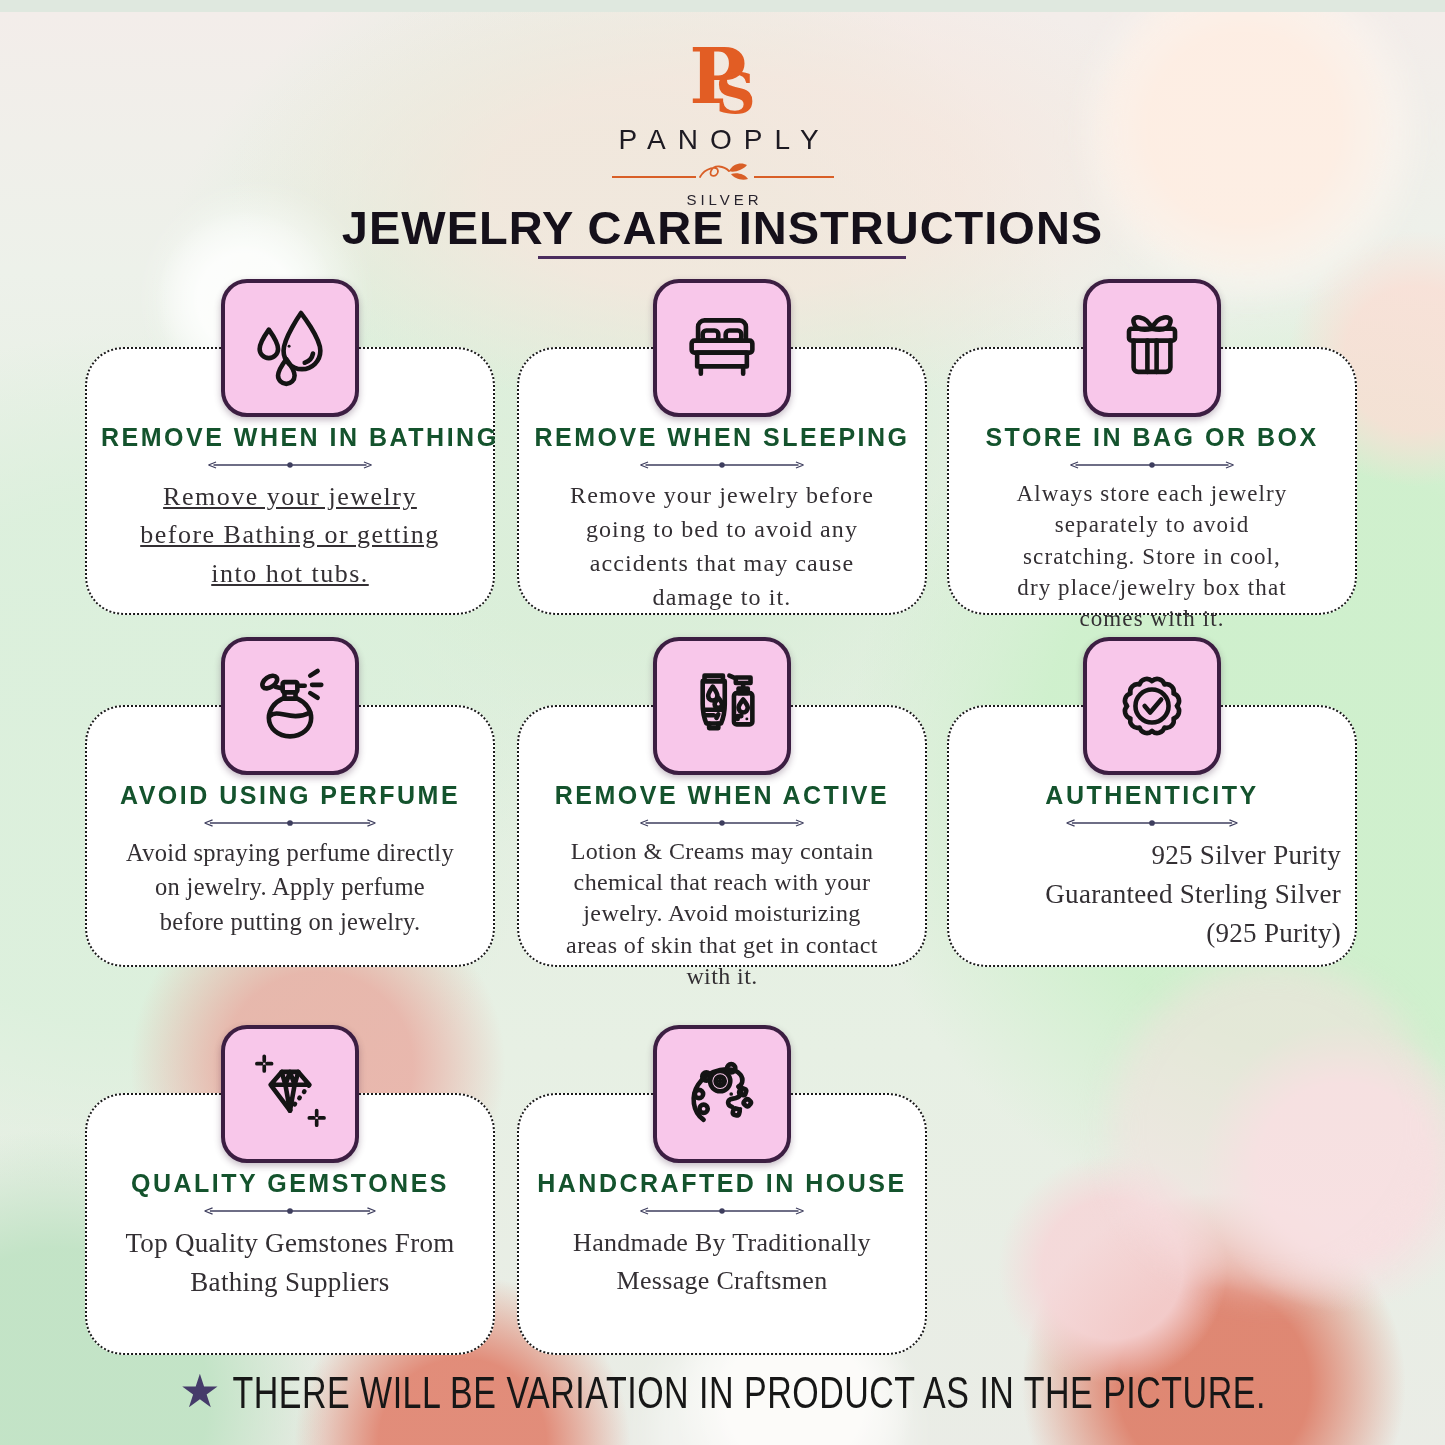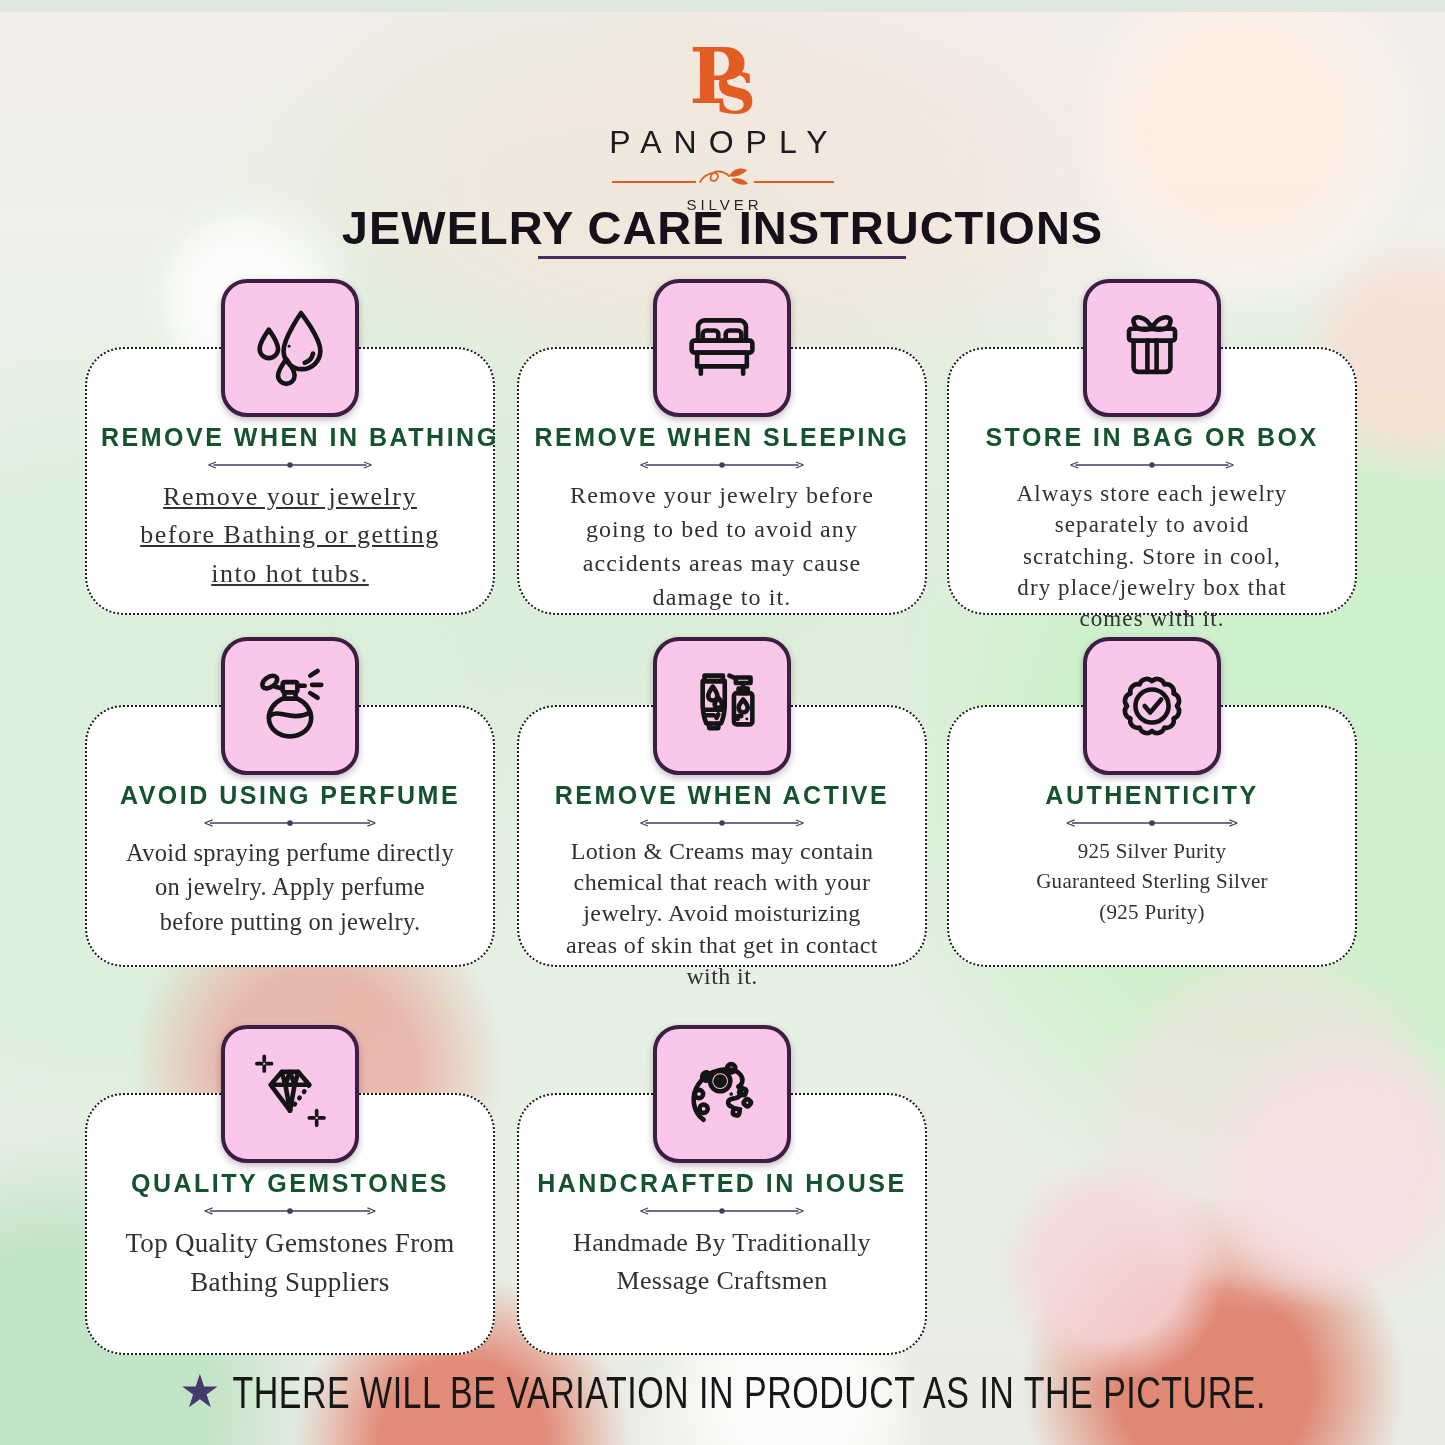--- a/index.html
+++ b/index.html
@@ -28,21 +28,21 @@
   .bk2{left:160px;top:190px;width:190px;height:190px;background:rgba(255,255,255,.45);}
   .bk3{left:1110px;top:950px;width:330px;height:330px;background:rgba(247,224,226,.5);}
   .bk4{left:650px;top:1290px;width:260px;height:260px;background:rgba(255,255,255,.4);}
 
   
   .logo{position:absolute;top:22px;left:0;right:0;text-align:center;z-index:3;}
   .monogram{height:86px;line-height:86px;}
   .mp{font-family:"DejaVu Serif",serif;font-weight:700;font-size:76px;color:#e25d24;}
   .ms{font-family:"DejaVu Serif",serif;font-weight:700;font-size:56px;color:#e25d24;
       display:inline-block;margin-left:-31px;transform:translateY(10px);}
-  .brand-name{font-size:32px;font-weight:400;color:#1d1a22;letter-spacing:12px;padding-left:4px;margin-top:4px;}
+  .brand-name{font-size:28px;font-weight:400;color:#1d1a22;letter-spacing:12px;padding-left:4px;margin-top:4px;}
   .brand-divider{margin-top:4px;}
   .brand-sub{font-size:15px;color:#28242e;letter-spacing:4px;padding-left:4px;margin-top:1px;}
 
   
   .page-title{position:absolute;top:188px;left:0;right:0;text-align:center;
     font-size:47px;font-weight:700;letter-spacing:1px;color:#15101a;z-index:3;}
   .title-underline{position:absolute;top:244px;left:538px;width:368px;height:3px;background:#4b2d5e;z-index:3;}
 
   
   .cell{position:absolute;width:410px;z-index:2;}
@@ -61,21 +61,21 @@
     border:2.5px dotted #1a1a1a;border-radius:38px;text-align:center;
     padding:74px 14px 8px;box-sizing:border-box;}
   .card-title{font-weight:700;font-size:25px;letter-spacing:2.5px;color:#14532d;white-space:nowrap;}
   .card-divider{display:block;margin:7px auto 7px;}
   .card-body{font-family:"Liberation Serif",serif;color:#332f33;white-space:pre-line;}
   .c0 .card-body{font-size:26px;letter-spacing:1.5px;line-height:1.48;text-decoration:underline;}
   .c1 .card-body{font-size:24px;letter-spacing:1.1px;line-height:1.42;}
   .c2 .card-body{font-size:23px;letter-spacing:1.1px;line-height:1.36;}
   .c3 .card-body{font-size:24.5px;letter-spacing:.3px;line-height:1.4;}
   .c4 .card-body{font-size:24px;letter-spacing:.4px;line-height:1.3;}
-  .c5 .card-body{font-size:21px;letter-spacing:.3px;line-height:1.45;}
+  .c5 .card-body{font-size:27px;letter-spacing:.3px;line-height:1.45;text-align:right;}
   .c6 .card-body{font-size:27px;letter-spacing:.3px;line-height:1.45;}
   .c7 .card-body{font-size:26px;letter-spacing:.3px;line-height:1.45;}
   .c8 .card-body{font-size:26px;letter-spacing:.3px;line-height:1.45;}
 
   
   .footer{position:absolute;top:1358px;left:0;right:0;display:flex;align-items:center;
     justify-content:center;gap:12px;z-index:3;}
   .star{font-size:46px;line-height:1;color:#453b6a;transform:translateY(-2px);}
   .note{font-size:34px;font-weight:400;color:#171717;letter-spacing:.5px;
     display:inline-block;transform:scaleY(1.30);transform-origin:center;}
@@ -147,21 +147,21 @@
     <div class="card">
       <div class="card-title">REMOVE WHEN SLEEPING</div>
       <svg class="card-divider" width="170" height="12" viewBox="0 0 200 12">
         <line x1="10" y1="6" x2="190" y2="6" stroke="#3e3e5e" stroke-width="1.6"></line>
         <circle cx="100" cy="6" r="3.2" fill="#3e3e5e"></circle>
         <path d="M4 6 L13 2.5 M4 6 L13 9.5" stroke="#3e3e5e" stroke-width="1.4" fill="none"></path>
         <path d="M196 6 L187 2.5 M196 6 L187 9.5" stroke="#3e3e5e" stroke-width="1.4" fill="none"></path>
       </svg>
       <div class="card-body">Remove your jewelry before
 going to bed to avoid any
-accidents areas may cause
+accidents that may cause
 damage to it.</div>
     </div>
   </div>
 
   <div class="cell c2 col2 row0">
     <div class="tile">
       <svg class="icon" viewBox="0 0 100 100">
         <path d="M50 29 C44 14 28 14 30 22 C32 31 42 31 50 29 Z"></path>
         <path d="M50 29 C56 14 72 14 70 22 C68 31 58 31 50 29 Z"></path>
         <rect x="25" y="29" width="50" height="13" rx="3"></rect>

